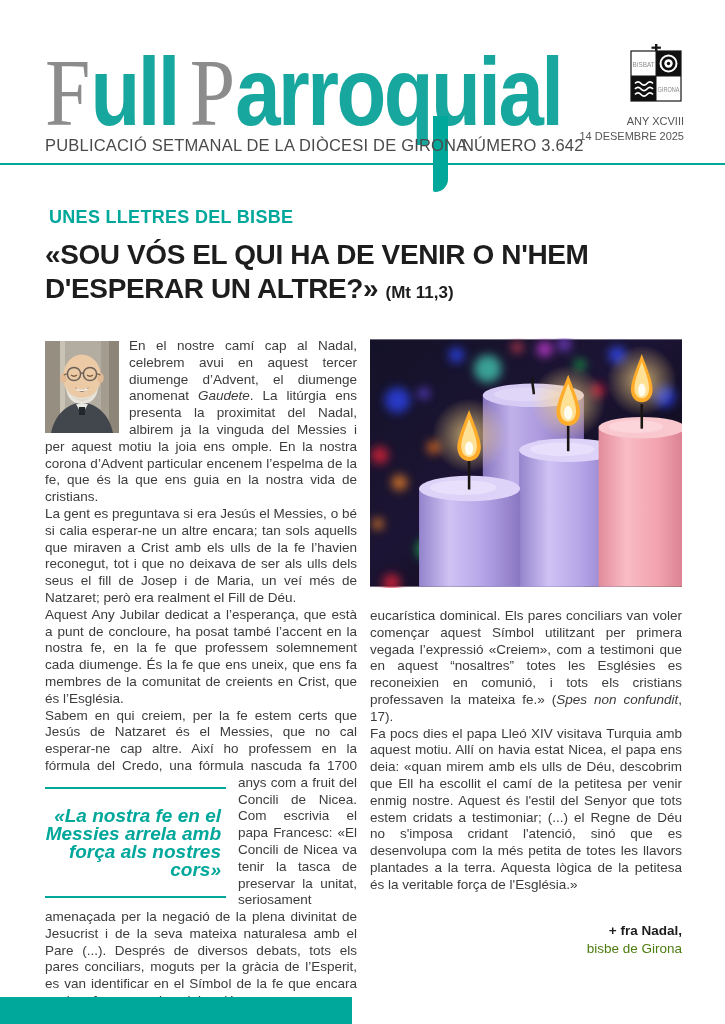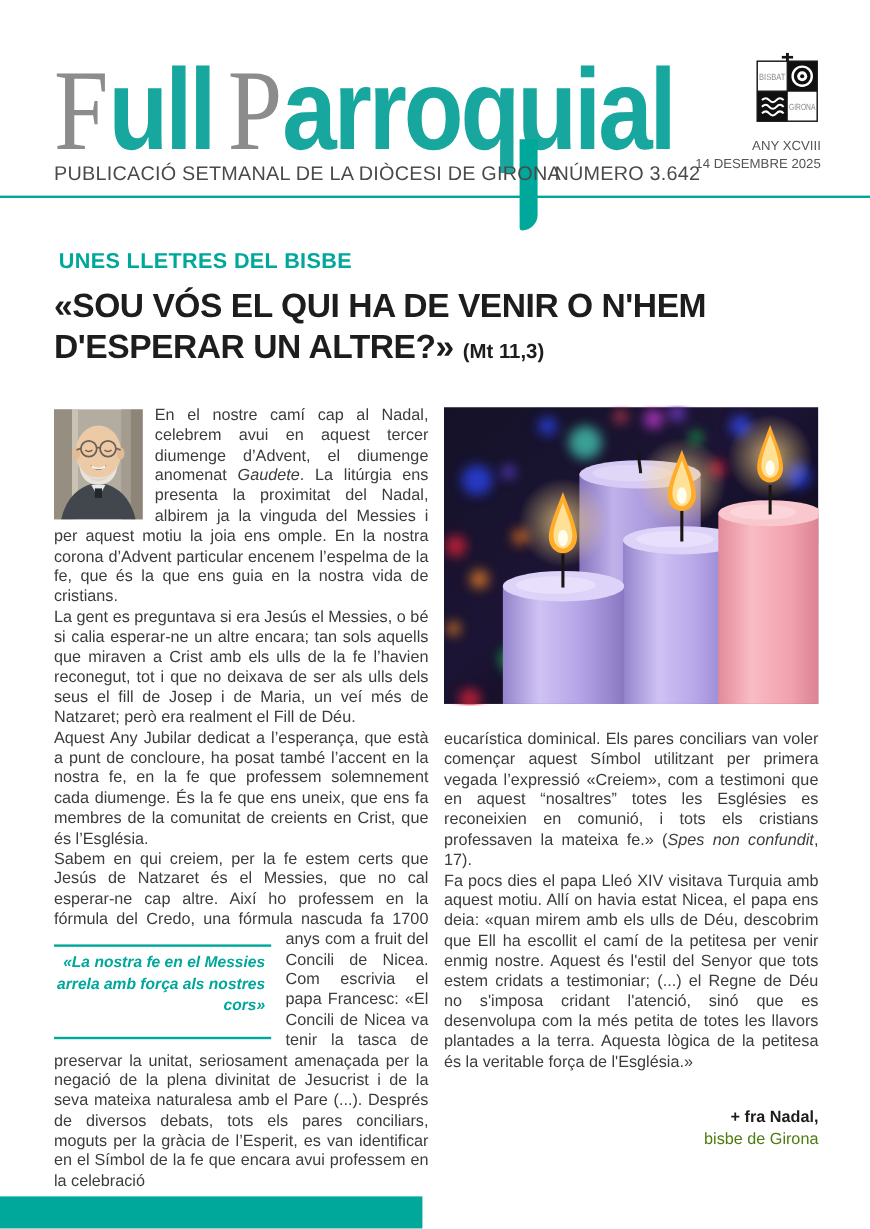--- a/index.html
+++ b/index.html
@@ -26,24 +26,24 @@
   .headline{margin:0 0 28px;max-width:600px;font-size:28px;line-height:34px;font-weight:bold;
             color:#1d1d1d;letter-spacing:-.4px;}
   .headline .ref{font-size:17px;letter-spacing:0;white-space:nowrap;margin-top:26px;}
 
   .cols{display:flex;gap:13px;}
   .col{width:312px;}
   .body-p{margin:0;font-size:13.5px;line-height:16.8px;text-align:justify;hyphens:auto;}
   .portrait{float:left;width:74px;height:92px;margin:3px 10px 2px 0;}
   .portrait svg{display:block;}
 
-  .pullquote{float:left;width:176px;margin:12px 12px 4px 0;padding:4px 5px 17px 0;
+  .pullquote{float:left;width:176px;margin:12px 12px 4px 0;padding:18px 5px 17px 0;
              border-top:2px solid #00a79b;border-bottom:2px solid #00a79b;
              text-align:right;color:#00a79b;font-weight:bold;font-style:italic;
-             font-size:13px;line-height:18px;}
+             font-size:19px;line-height:18px;}
 
   .candles{width:312px;height:250px;margin:0 0 20px;}
   .candles svg{display:block;}
 
   .signature{margin-top:28px;text-align:right;font-size:13.5px;line-height:18px;}
   .signature .sig-name{font-weight:bold;color:#1d1d1d;}
   .signature .sig-role{color:#4d7c0f;}
 
   .footer-bar{position:absolute;left:0;bottom:0;width:352px;height:27px;background:#00a79b;}
 </style>

